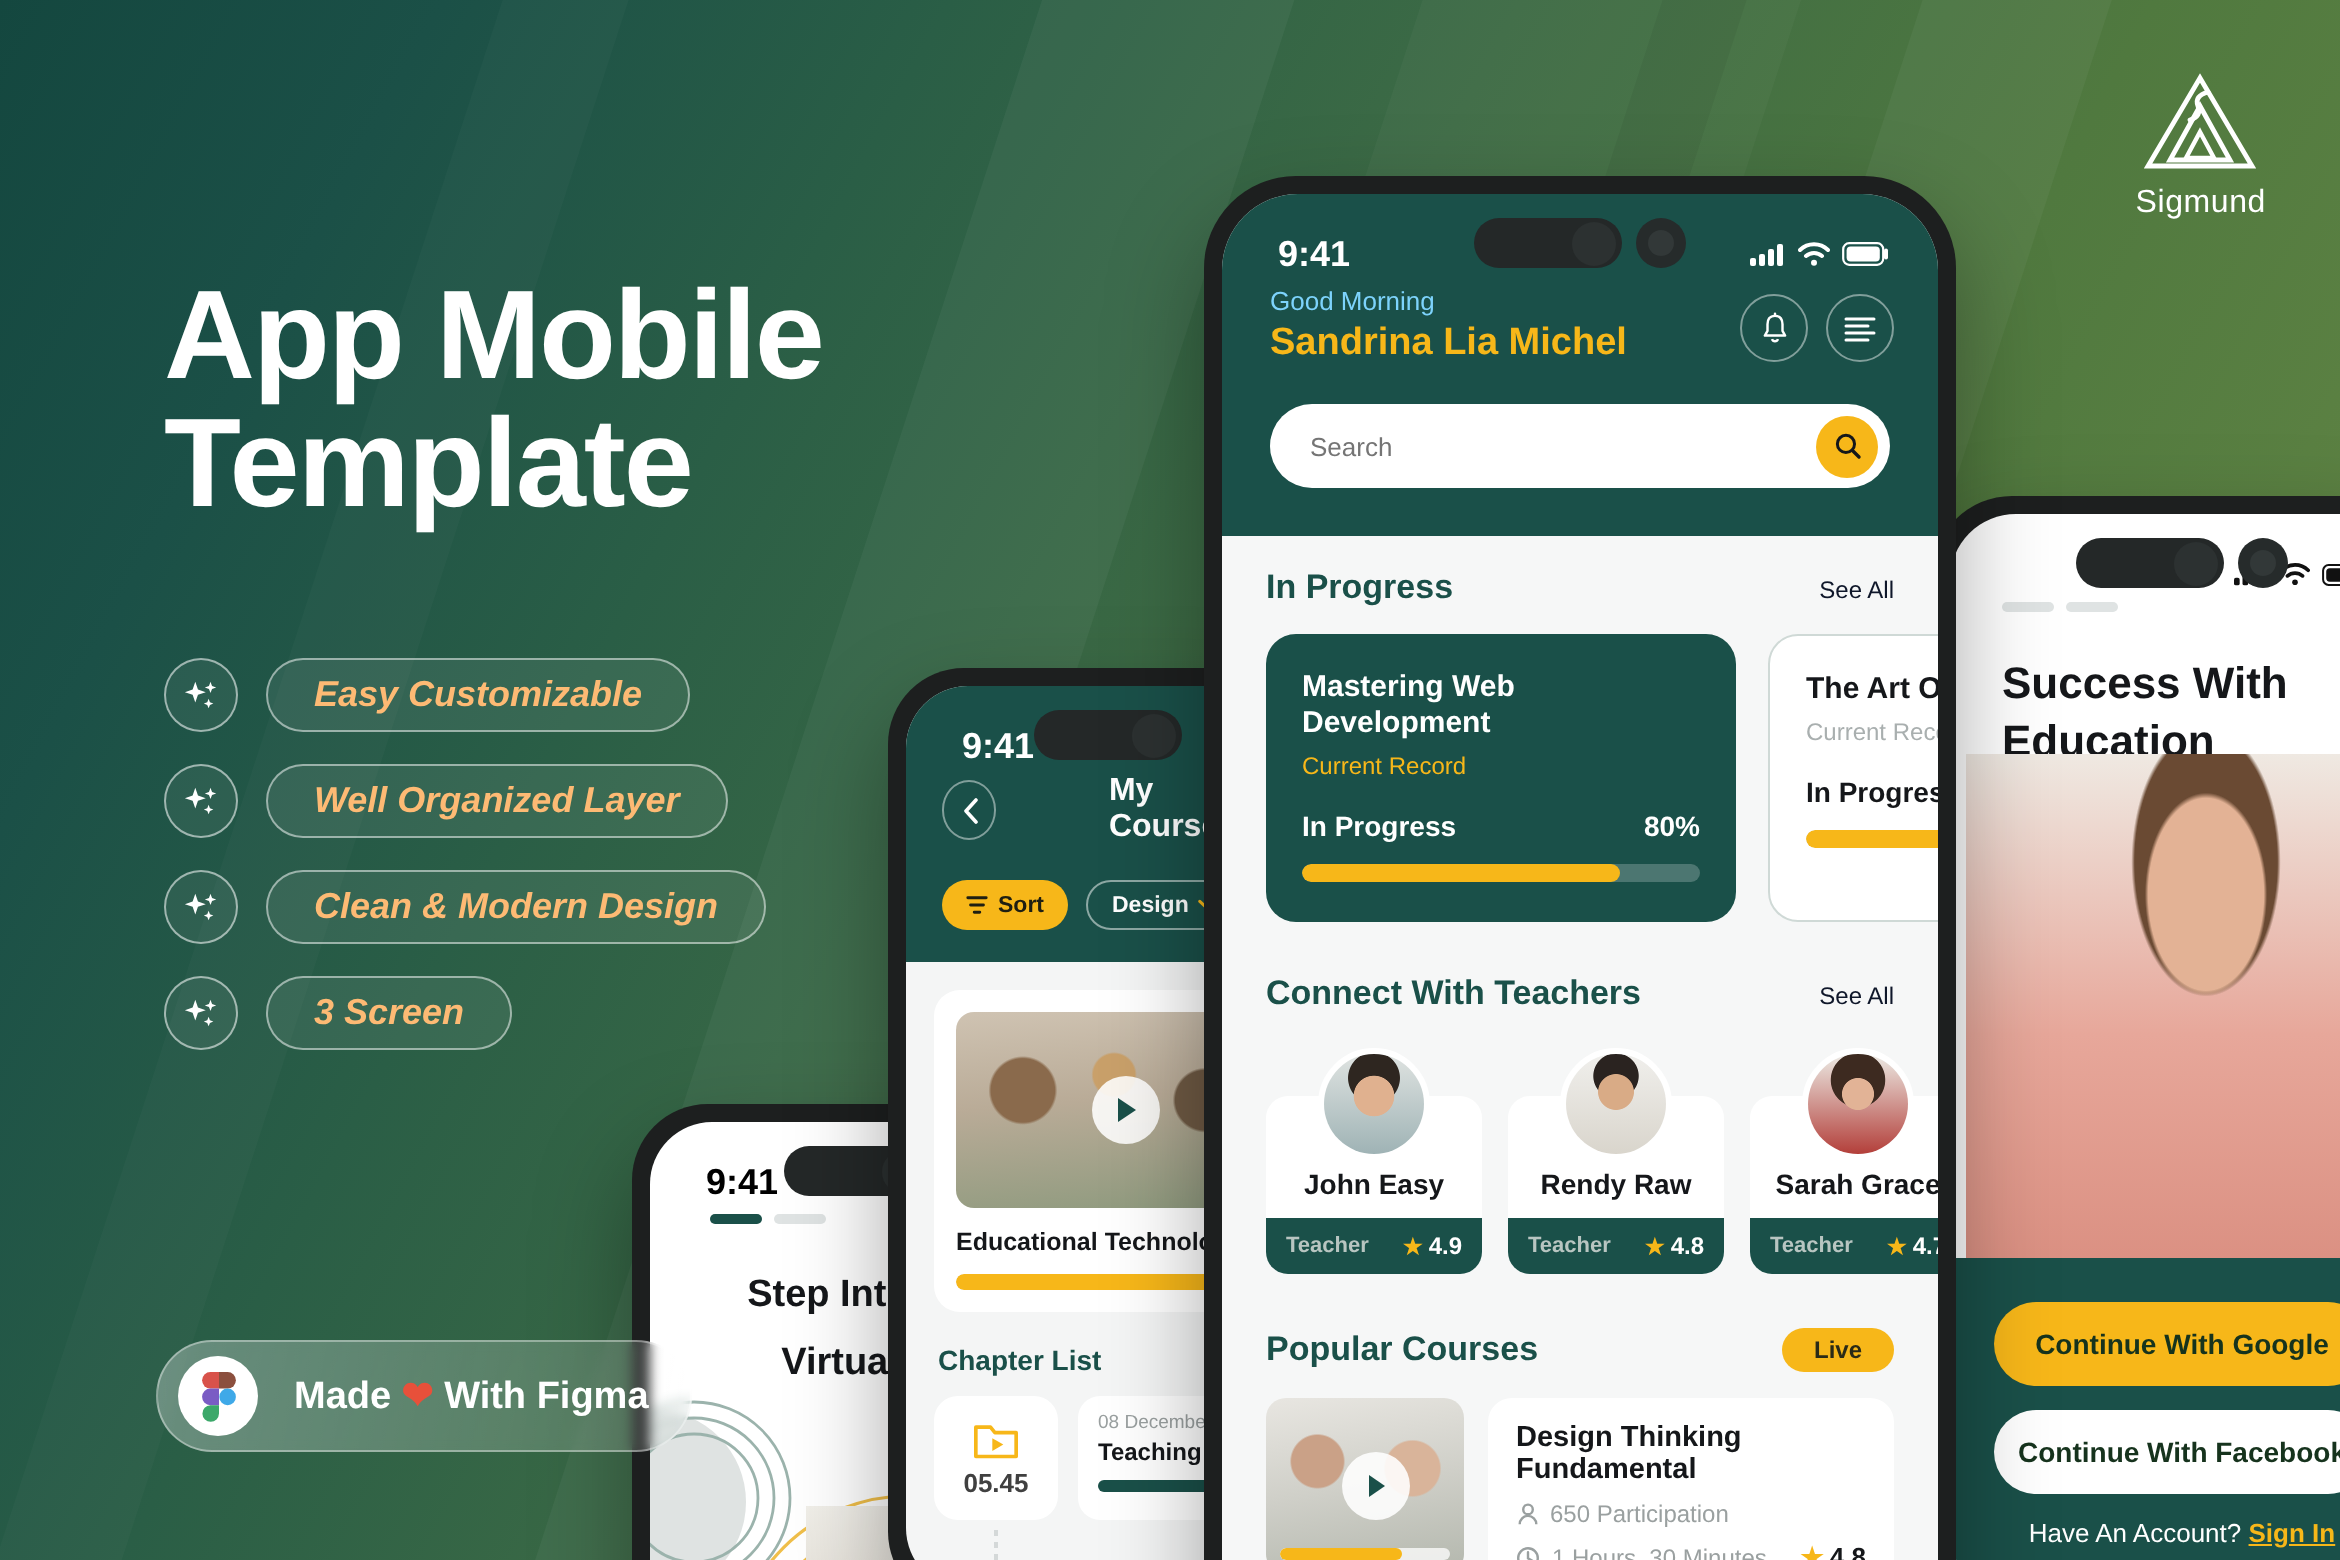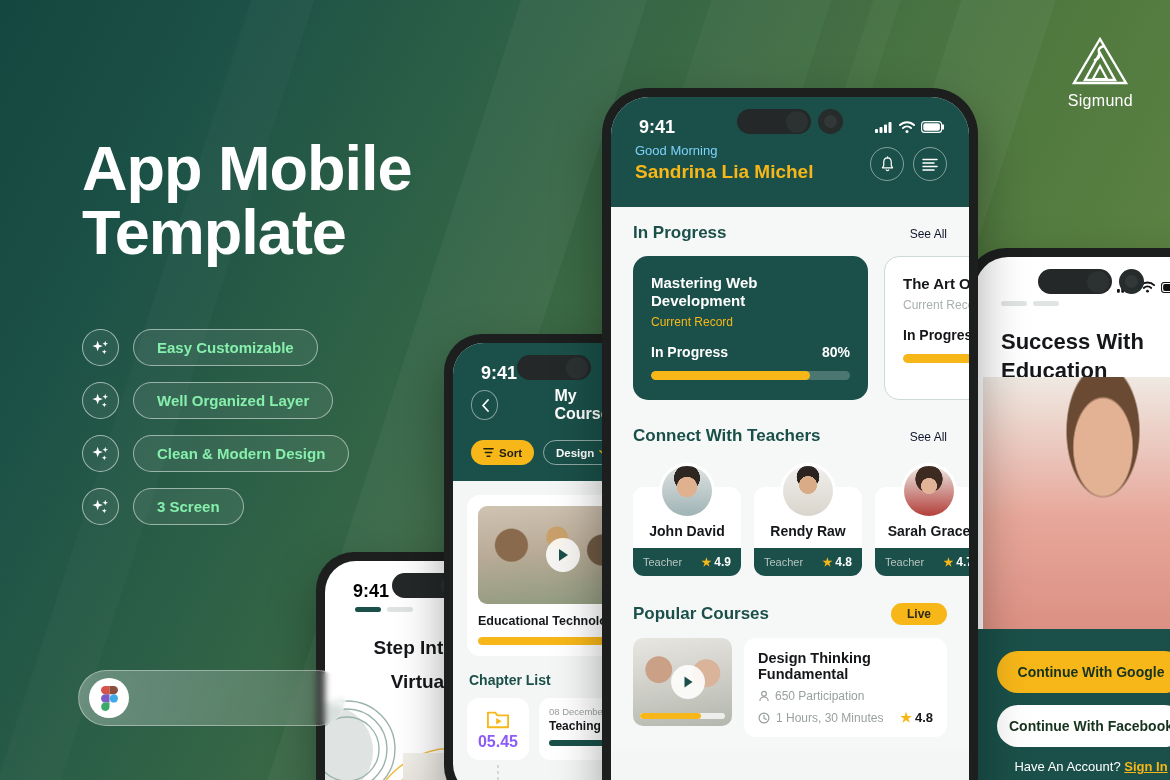--- a/index.html
+++ b/index.html
@@ -54,22 +54,23 @@
     display: flex; align-items: center; justify-content: center;
     flex: 0 0 auto; color: #fff;
   }
   .feat-pill {
     margin-left: 14px; height: 37px;
     border: 1.5px solid rgba(255,255,255,0.5);
     border-radius: 19px;
     background: rgba(255,255,255,0.07);
     display: flex; align-items: center;
     padding: 0 23px;
-    color: #86efac; font-size: 15px; font-weight: bold;
+    color: #fdba74; font-size: 18px; font-weight: bold;
     white-space: nowrap;
+    font-style: italic;
   }
 
   .figma-badge {
     position: absolute; left: 78px; top: 670px; z-index: 6;
     height: 56px; width: 268px;
     border-radius: 28px;
     background: linear-gradient(100deg, rgba(255,255,255,0.30), rgba(255,255,255,0.13));
     border: 1px solid rgba(255,255,255,0.38);
     display: flex; align-items: center; padding: 0 10px;
     backdrop-filter: blur(3px);
@@ -149,21 +150,21 @@
   .teach-card { flex: 0 0 108px; border-radius: 11px; background: #fff;
                 position: relative; padding-top: 30px; overflow: visible; }
   .teach-ava { width: 56px; height: 56px; border-radius: 50%; border: 3px solid #fff;
                position: absolute; top: -24px; left: 50%; transform: translateX(-50%);
                overflow: hidden; }
   .teach-name { text-align: center; font-size: 14px; font-weight: bold; color: #15171a;
                 padding: 6px 0 9px; }
   .teach-foot { background: #1a5049; border-radius: 0 0 11px 11px; height: 28px;
                 display: flex; align-items: center; justify-content: space-between;
                 padding: 0 10px; }
-  .teach-role { color: #b8c5c1; font-size: 11px; }
+  .teach-role { color: #b8c5c1; font-size: 11px; font-weight: bold; }
   .teach-rate { color: #fff; font-size: 12px; font-weight: bold; display:flex; align-items:center; gap:3px;}
   .star { color: #f7b719; font-size: 11px; }
 
   .live-pill { background: #f7b719; color: #2b2b17; font-size: 12px; font-weight: bold;
                border-radius: 12px; padding: 4px 16px; }
 
   .course-row { display: flex; gap: 12px; padding: 0 22px 14px; align-items: stretch; }
   .course-thumb { flex: 0 0 99px; height: 88px; border-radius: 10px; position: relative;
                   overflow: hidden; }
   .play-circ { position: absolute; top: 50%; left: 56%; transform: translate(-50%,-50%);
@@ -219,21 +220,21 @@
   .c-card { background: #fff; border-radius: 13px; padding: 11px; }
   .c-thumb { height: 98px; border-radius: 9px; position: relative; overflow: hidden; }
   .c-card-title { font-size: 12.5px; font-weight: bold; color: #15171a; margin-top: 10px;
                   white-space: nowrap; }
   .c-card-bar { height: 8px; border-radius: 4px; background: #ececec; margin-top: 9px; overflow: hidden; }
   .c-sect { font-size: 14px; font-weight: bold; color: #1a5049; margin: 16px 0 10px 2px; }
   .chap-row { display: flex; gap: 10px; margin-bottom: 9px; }
   .chap-left { width: 62px; height: 62px; border-radius: 12px; background: #fff;
                display: flex; flex-direction: column; align-items: center;
                justify-content: center; gap: 3px; flex: 0 0 auto; }
-  .chap-time { font-size: 16px; font-weight: bold; color: #8b5cf6; }
+  .chap-time { font-size: 13px; font-weight: bold; color: #404040; }
   .chap-right { flex: 1; background: #fff; border-radius: 11px; padding: 8px 10px; overflow: hidden; }
   .chap-date { font-size: 9.5px; color: #9aa0a0; white-space: nowrap; }
   .chap-name { font-size: 12px; font-weight: bold; color: #15171a; margin-top: 2px; white-space: nowrap; }
   .chap-bar { height: 6px; border-radius: 3px; background: #1a5049; margin-top: 7px; width: 75%; }
   .chap-dots { width: 62px; display: flex; justify-content: center; }
   .chap-dots span { width: 2px; height: 18px;
     background: repeating-linear-gradient(#d4d8d8 0 3px, transparent 3px 6px); }
 
   
   #phone-onboard { left: 316px; top: 552px; width: 226px; height: 330px; z-index: 6;
@@ -550,20 +551,29 @@
             <path d="M6.4 14.4 a1.7 1.7 0 0 0 3.2 0" fill="none" stroke="#fff" stroke-width="1.3"></path>
             <path d="M8 0.8 v1.2" stroke="#fff" stroke-width="1.3" stroke-linecap="round"></path>
           </svg>
         </div>
         <div class="circ-btn">
           <svg width="16" height="13" viewBox="0 0 16 13">
             <path d="M1 1.5 h14 M1 5 h11 M1 8.5 h14 M1 12 h11" stroke="#fff" stroke-width="1.5" stroke-linecap="round"></path>
           </svg>
         </div>
       </div>
+      <div class="m-search">
+        <input style="flex: 1 1 0%; border: 0px; outline: 0px; font-size: 13px; color: rgb(43, 43, 43); font-family: &quot;Liberation Sans&quot;, sans-serif; background: transparent;" placeholder="Search">
+        <div class="m-search-btn">
+          <svg width="14" height="14" viewBox="0 0 15 15">
+            <circle cx="6.4" cy="6.4" r="4.6" fill="none" stroke="#15171a" stroke-width="1.6"></circle>
+            <path d="M9.9 9.9 L13.4 13.4" stroke="#15171a" stroke-width="1.8" stroke-linecap="round"></path>
+          </svg>
+        </div>
+      </div>
     </div>
 
     <div class="m-body">
 
       <div class="sect-head">
         <div class="sect-title">In Progress</div>
         <div class="see-all">See All</div>
       </div>
       <div class="prog-row">
         <div class="prog-card dark">
@@ -591,21 +601,21 @@
 
       <div class="sect-head" style="margin-top:26px">
         <div class="sect-title">Connect With Teachers</div>
         <div class="see-all">See All</div>
       </div>
       <div class="teach-row" style="padding-top:28px">
         <div class="teach-card">
           <div class="teach-ava">
               <div class="ph ph-boy"></div>
             </div>
-          <div class="teach-name">John David</div>
+          <div class="teach-name">John Easy</div>
           <div class="teach-foot">
             <span class="teach-role">Teacher</span>
             <span class="teach-rate">
               <span class="star">★</span>
               <span>4.9</span>
             </span>
           </div>
         </div>
         <div class="teach-card">
           <div class="teach-ava">
@@ -683,13 +693,18 @@
 <div class="figma-badge">
   <div class="figma-circle">
     <svg width="17" height="25" viewBox="0 0 17 25">
       <path d="M4.2 0 h4.3 v8.3 H4.2 a4.15 4.15 0 0 1 0 -8.3 Z" fill="#d8524a"></path>
       <path d="M8.5 0 h4.3 a4.15 4.15 0 0 1 0 8.3 H8.5 Z" fill="#8b4f3e"></path>
       <path d="M4.2 8.3 h4.3 v8.3 H4.2 a4.15 4.15 0 0 1 0 -8.3 Z" fill="#7a5cc4"></path>
       <path d="M4.2 16.6 h4.3 v4.2 a4.15 4.15 0 1 1 -4.3 -4.2 Z" fill="#3ca86a"></path>
       <circle cx="12.8" cy="12.45" r="4.15" fill="#3fa9e8"></circle>
     </svg>
   </div>
+  <div class="figma-text">
+    <span>Made</span>
+    <span class="heart">❤</span>
+    <span>With Figma</span>
+  </div>
 </div>
 
 </body></html>

